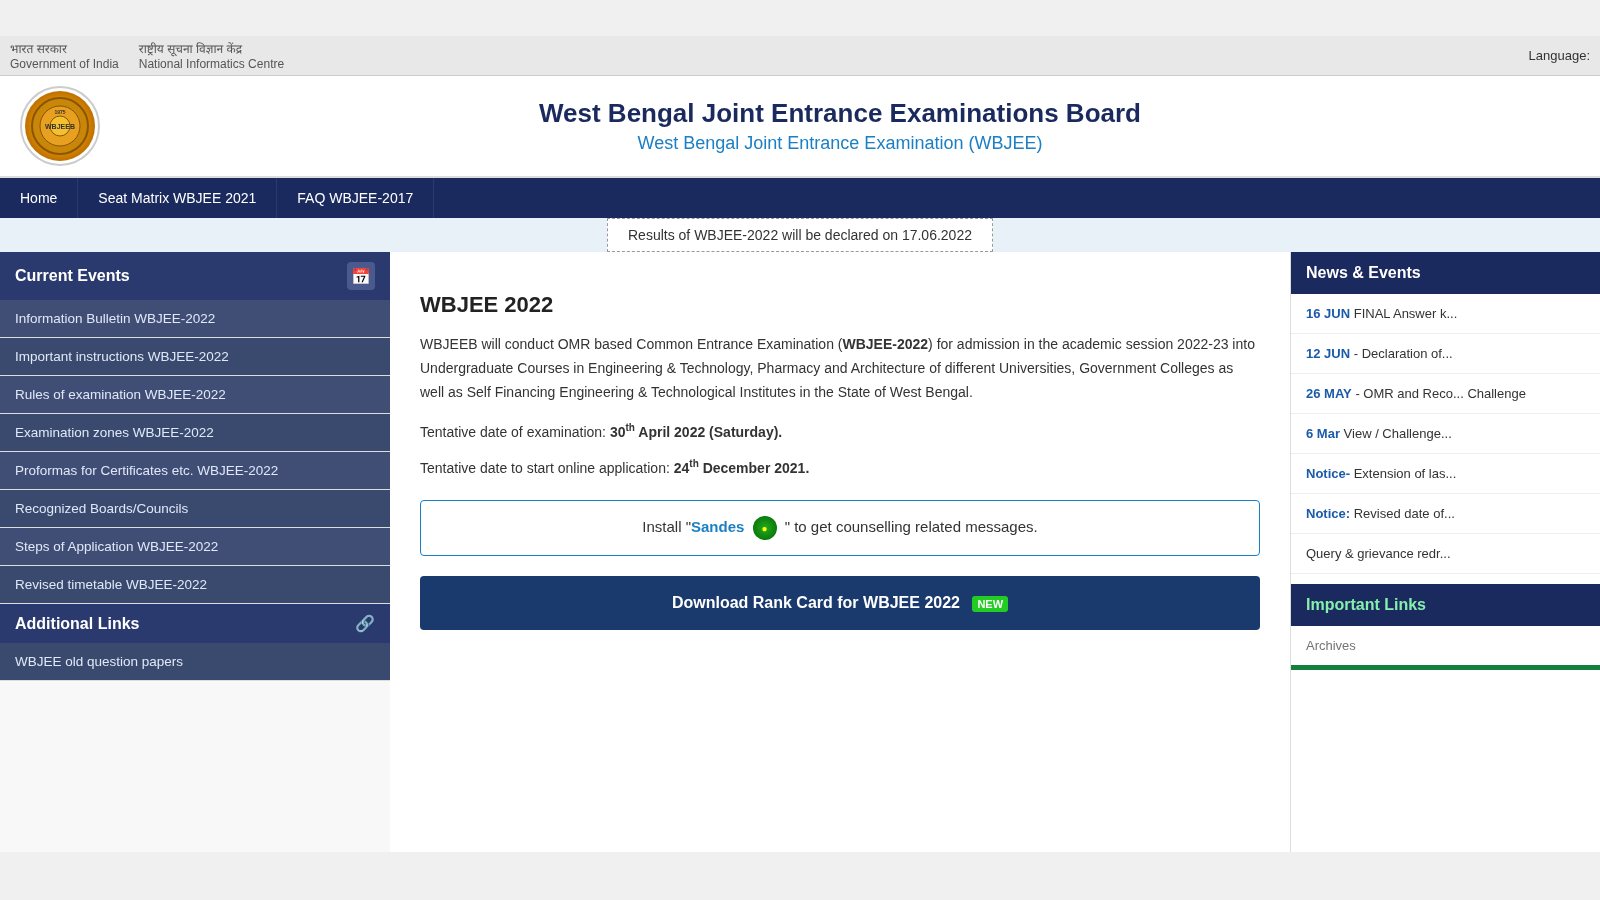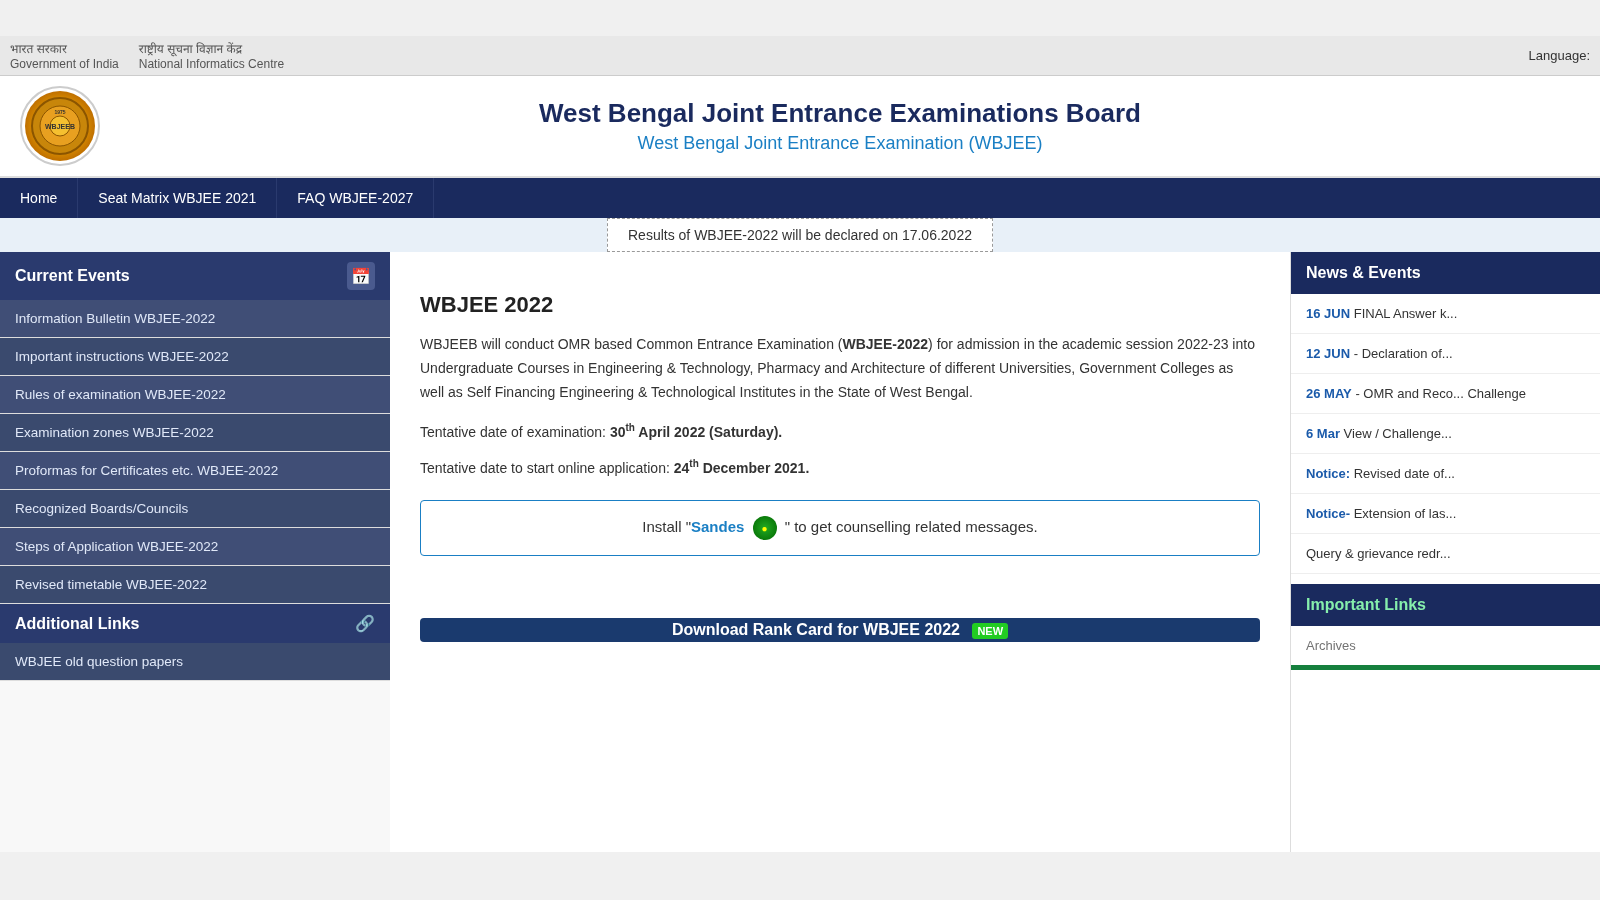--- a/index.html
+++ b/index.html
@@ -206,27 +206,26 @@
       position: absolute;
       top: 50%; left: 50%;
       transform: translate(-50%, -50%);
     }
 
     .download-btn {
       width: 100%;
       background: #1a3a6e;
       color: white;
       border: none;
-      padding: 3px 20px;
+      padding: 18px 20px;
       font-size: 16px;
       font-weight: bold;
       cursor: pointer;
       border-radius: 4px;
       text-align: center;
-      margin-top: 42px;
     }
     .download-btn .new-badge {
       background: #22cc22;
       color: white;
       font-size: 11px;
       padding: 2px 5px;
       border-radius: 3px;
       margin-left: 8px;
       font-weight: bold;
     }
@@ -299,21 +298,21 @@
   </div>
   <div class="header-titles">
     <div class="header-title-main">West Bengal Joint Entrance Examinations Board</div>
     <div class="header-title-sub">West Bengal Joint Entrance Examination (WBJEE)</div>
   </div>
 </div>
 
 <nav class="nav-bar">
   <div class="nav-item">Home</div>
   <div class="nav-item">Seat Matrix WBJEE 2021</div>
-  <div class="nav-item">FAQ WBJEE-2027</div>
+  <div class="nav-item">FAQ WBJEE-2017</div>
 </nav>
 
 <div class="announcement-bar">
   <div class="announcement-box">Results of WBJEE-2022 will be declared on 17.06.2022</div>
 </div>
 
 <div class="main-layout">
 
   <div class="left-sidebar">
     <div class="sidebar-section-header">
@@ -378,28 +377,28 @@
     </div>
     <div class="news-item">
       <span class="news-date">26 MAY</span>
       <span>- OMR and Reco... Challenge</span>
     </div>
     <div class="news-item">
       <span class="news-date">6 Mar</span>
       <span>View / Challenge...</span>
     </div>
     <div class="news-item">
+      <span class="news-date">Notice-</span>
+      <span>Extension of las...</span>
+    </div>
+    <div class="news-item">
       <span class="news-date">Notice:</span>
       <span>Revised date of...</span>
     </div>
     <div class="news-item">
-      <span class="news-date">Notice-</span>
-      <span>Extension of las...</span>
-    </div>
-    <div class="news-item">
       <span>Query &amp; grievance redr...</span>
     </div>
 
     <div class="important-links-header">Important Links</div>
     <div class="important-link-item">Archives</div>
   </div>
 
 </div>
 
 </body></html>

